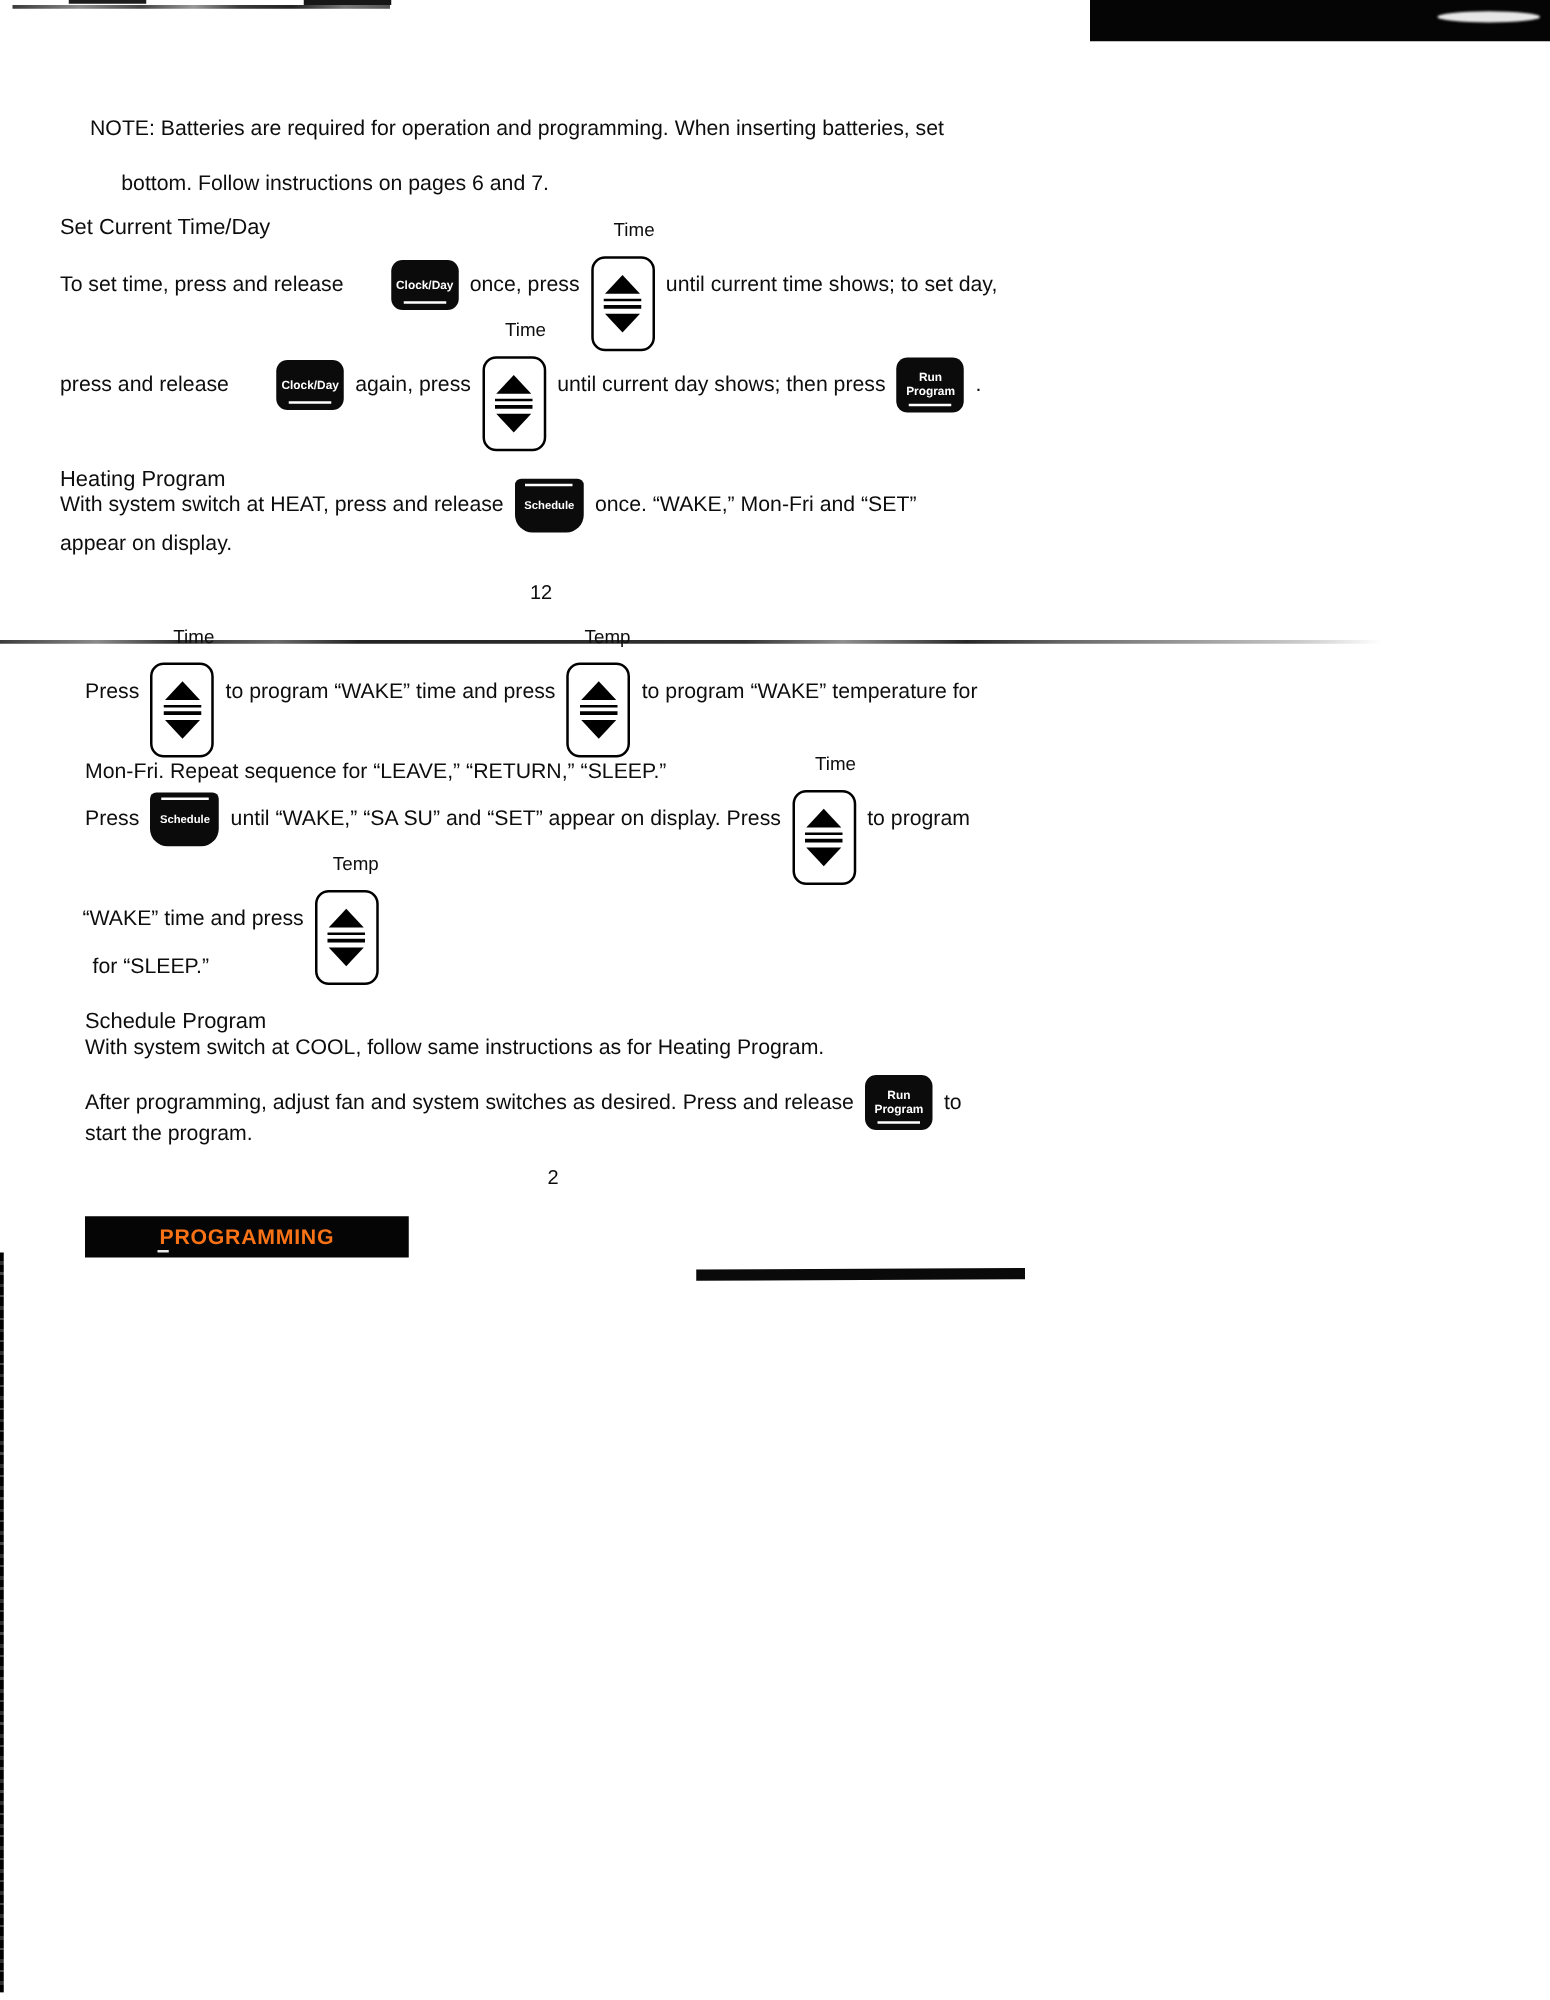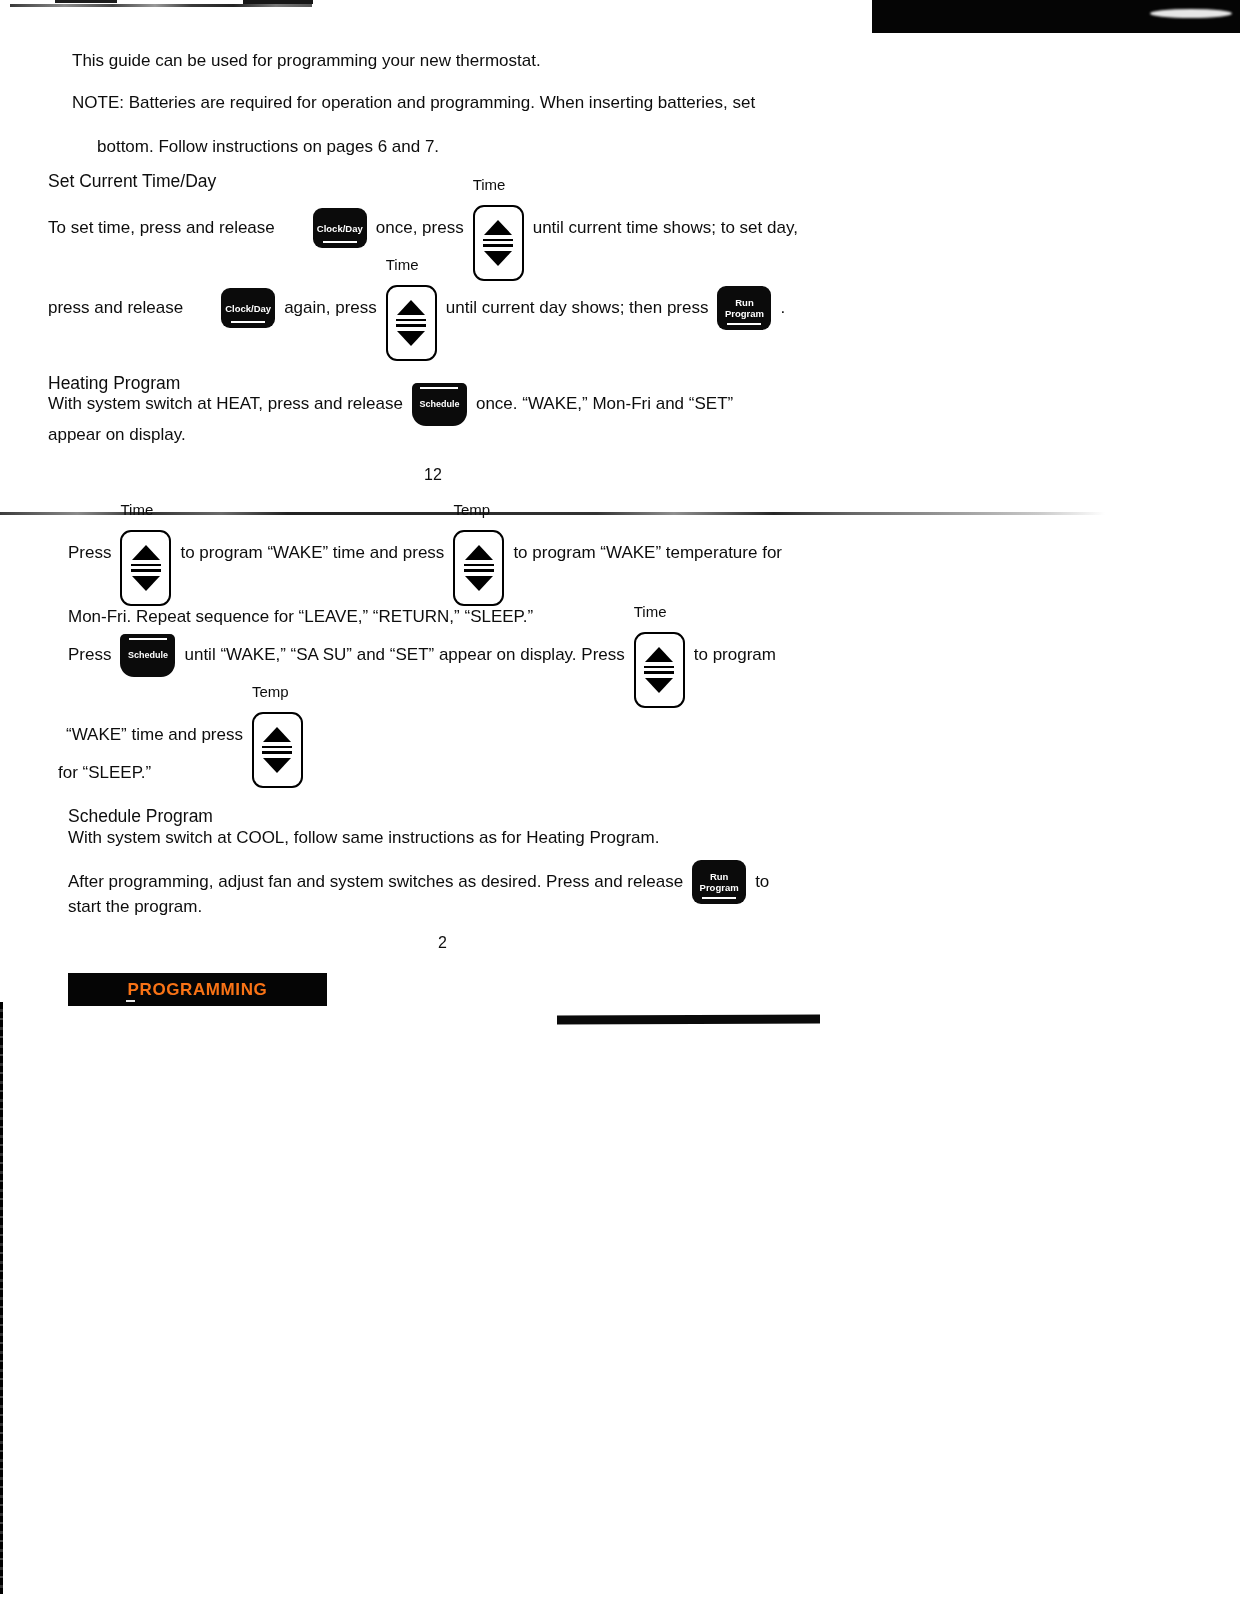--- a/index.html
+++ b/index.html
@@ -19,21 +19,21 @@
     display:inline-flex; flex-direction:column; align-items:center; justify-content:center;
     background:#0b0b0b; color:#ffffff; position:relative; font-weight:700; flex:0 0 auto;
   }
   .btn-clockday { width:54px; height:40px; font-size:9.5px; border-radius:9px;margin-left:29px; }
   .btn-run { width:54px; height:44px; font-size:9.5px; line-height:11px; border-radius:9px; }
   .btn-schedule { width:55px; height:43px; font-size:9px; border-radius:5px 5px 14px 14px; }
   .uline { position:absolute; bottom:5px; left:50%; transform:translateX(-50%); width:34px; height:2.5px; background:#fff; }
   .tline { position:absolute; top:4px; left:50%; transform:translateX(-50%); width:38px; height:2px; background:#fff; }
 
   
-  .stack { display:inline-flex; flex-direction:column; align-items:flex-start; gap:12px; flex:0 0 auto; }
+  .stack { display:inline-flex; flex-direction:column; align-items:flex-end; gap:12px; flex:0 0 auto; }
   .stack .lbl { font-size:15px; }
   .udbtn {
     width:51px; height:76px; background:#fff; border:2.5px solid #000; border-radius:11px;
     display:flex; flex-direction:column; align-items:center; justify-content:center; gap:4px;
   }
   .tri-up   { width:0; height:0; border-left:14px solid transparent; border-right:14px solid transparent; border-bottom:15px solid #000; }
   .tri-down { width:0; height:0; border-left:14px solid transparent; border-right:14px solid transparent; border-top:15px solid #000; }
   .eq { display:flex; flex-direction:column; gap:3px; }
   .eq i { display:block; width:30px; height:2.5px; background:#000; }
 
@@ -77,21 +77,20 @@
   <div class="smudge-top"></div>
   <div class="smudge-dash1"></div>
   <div class="smudge-dash2"></div>
   <div class="scanblock">
     <span class="glare"></span>
   </div>
   <div class="divider"></div>
   <div class="botbar"></div>
   <div class="edge-stripe"></div>
 
-  <div class="t" style="left:72px; top:50px">This guide can be used for programming your new thermostat.</div>
   <div class="t" style="left:72px; top:92px">NOTE: Batteries are required for operation and programming. When inserting batteries, set</div>
   <div class="t" style="left:97px; top:136px">bottom. Follow instructions on pages 6 and 7.</div>
 
   <div class="h" style="left:48px; top:171px">Set Current Time/Day</div>
 
   <div class="row" style="left:48px; top:178px; height:100px">
     <span class="txt">To set time, press and release</span>
     <span class="btn-black btn-clockday">
       <span>Clock/Day</span>
       <span class="uline"></span>
@@ -211,21 +210,21 @@
         <span class="tri-up"></span>
         <span class="eq">
             <i></i>
             <i></i>
           </span>
         <span class="tri-down"></span>
       </span>
     </span>
   </div>
 
-  <div class="t" style="left:58px; top:762px">for “SLEEP.”</div>
+  <div class="t" style="left:74px; top:762px">for “SLEEP.”</div>
 
   <div class="h" style="left:68px; top:806px">Schedule Program</div>
   <div class="t" style="left:68px; top:827px">With system switch at COOL, follow same instructions as for Heating Program.</div>
 
   <div class="row" style="left:68px; top:856px; height:52px">
     <span class="txt">After programming, adjust fan and system switches as desired. Press and release</span>
     <span class="btn-black btn-run">
       <span>Run</span>
       <span>Program</span>
       <span class="uline"></span>

